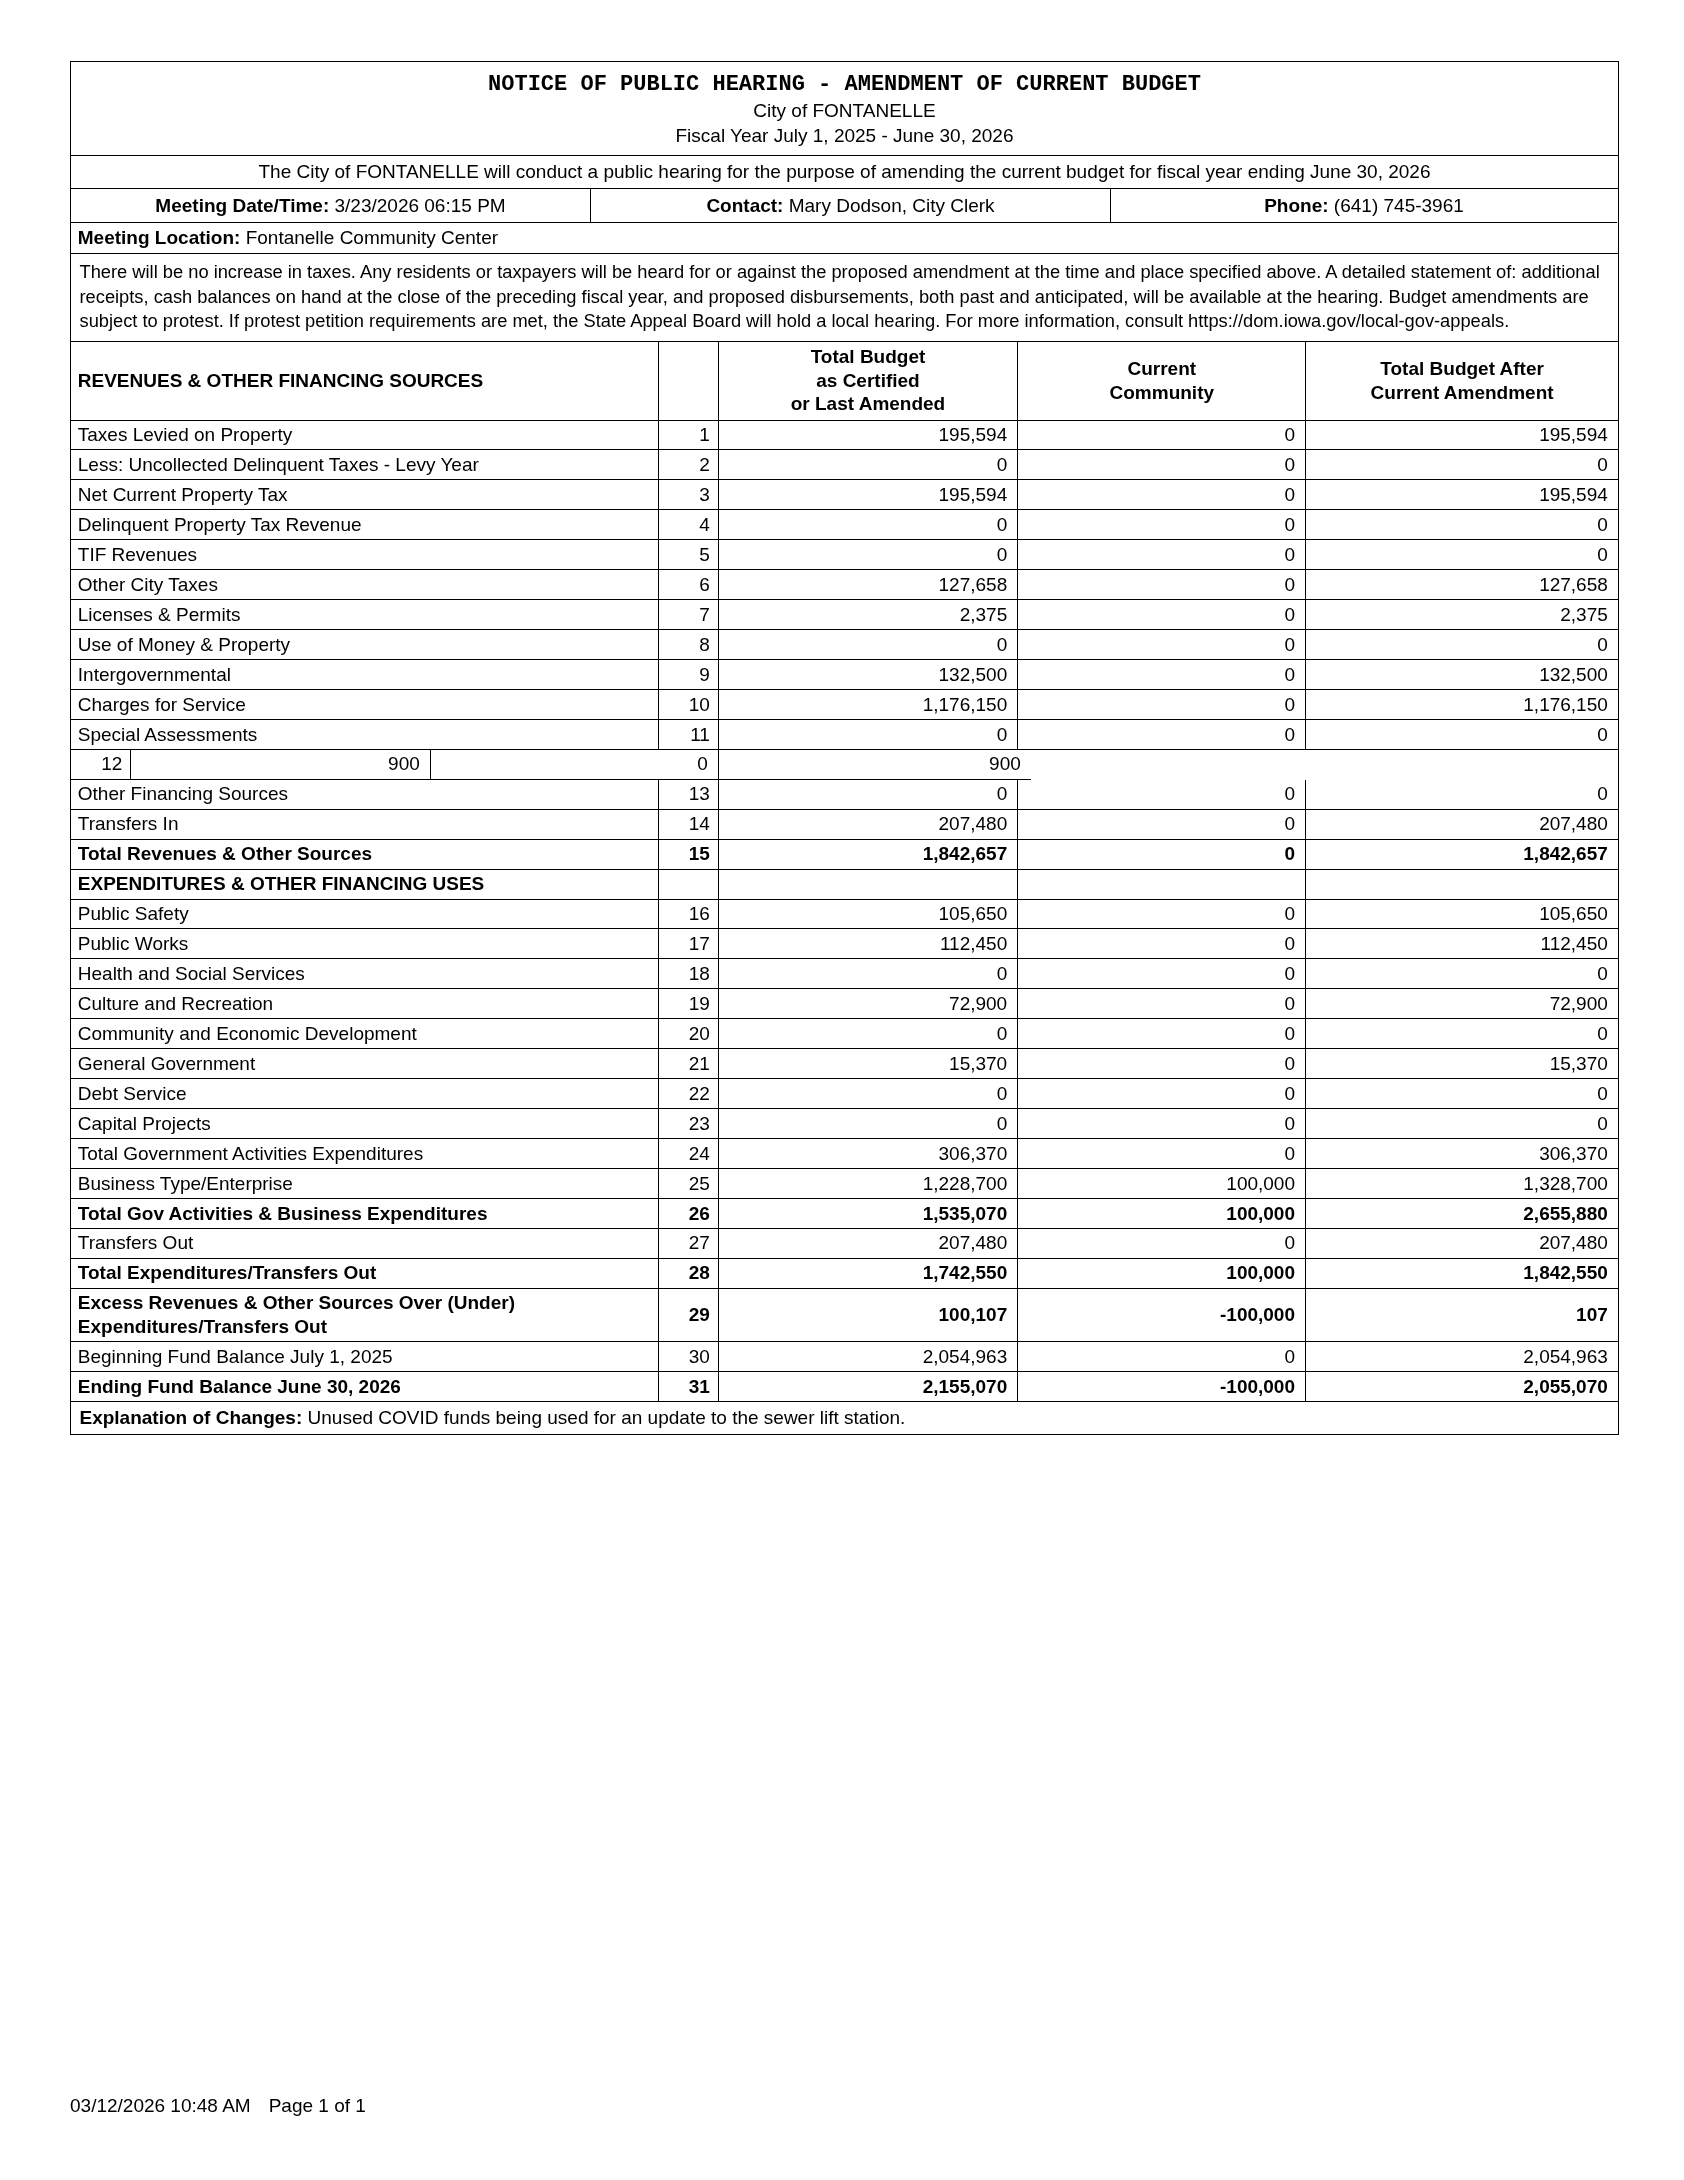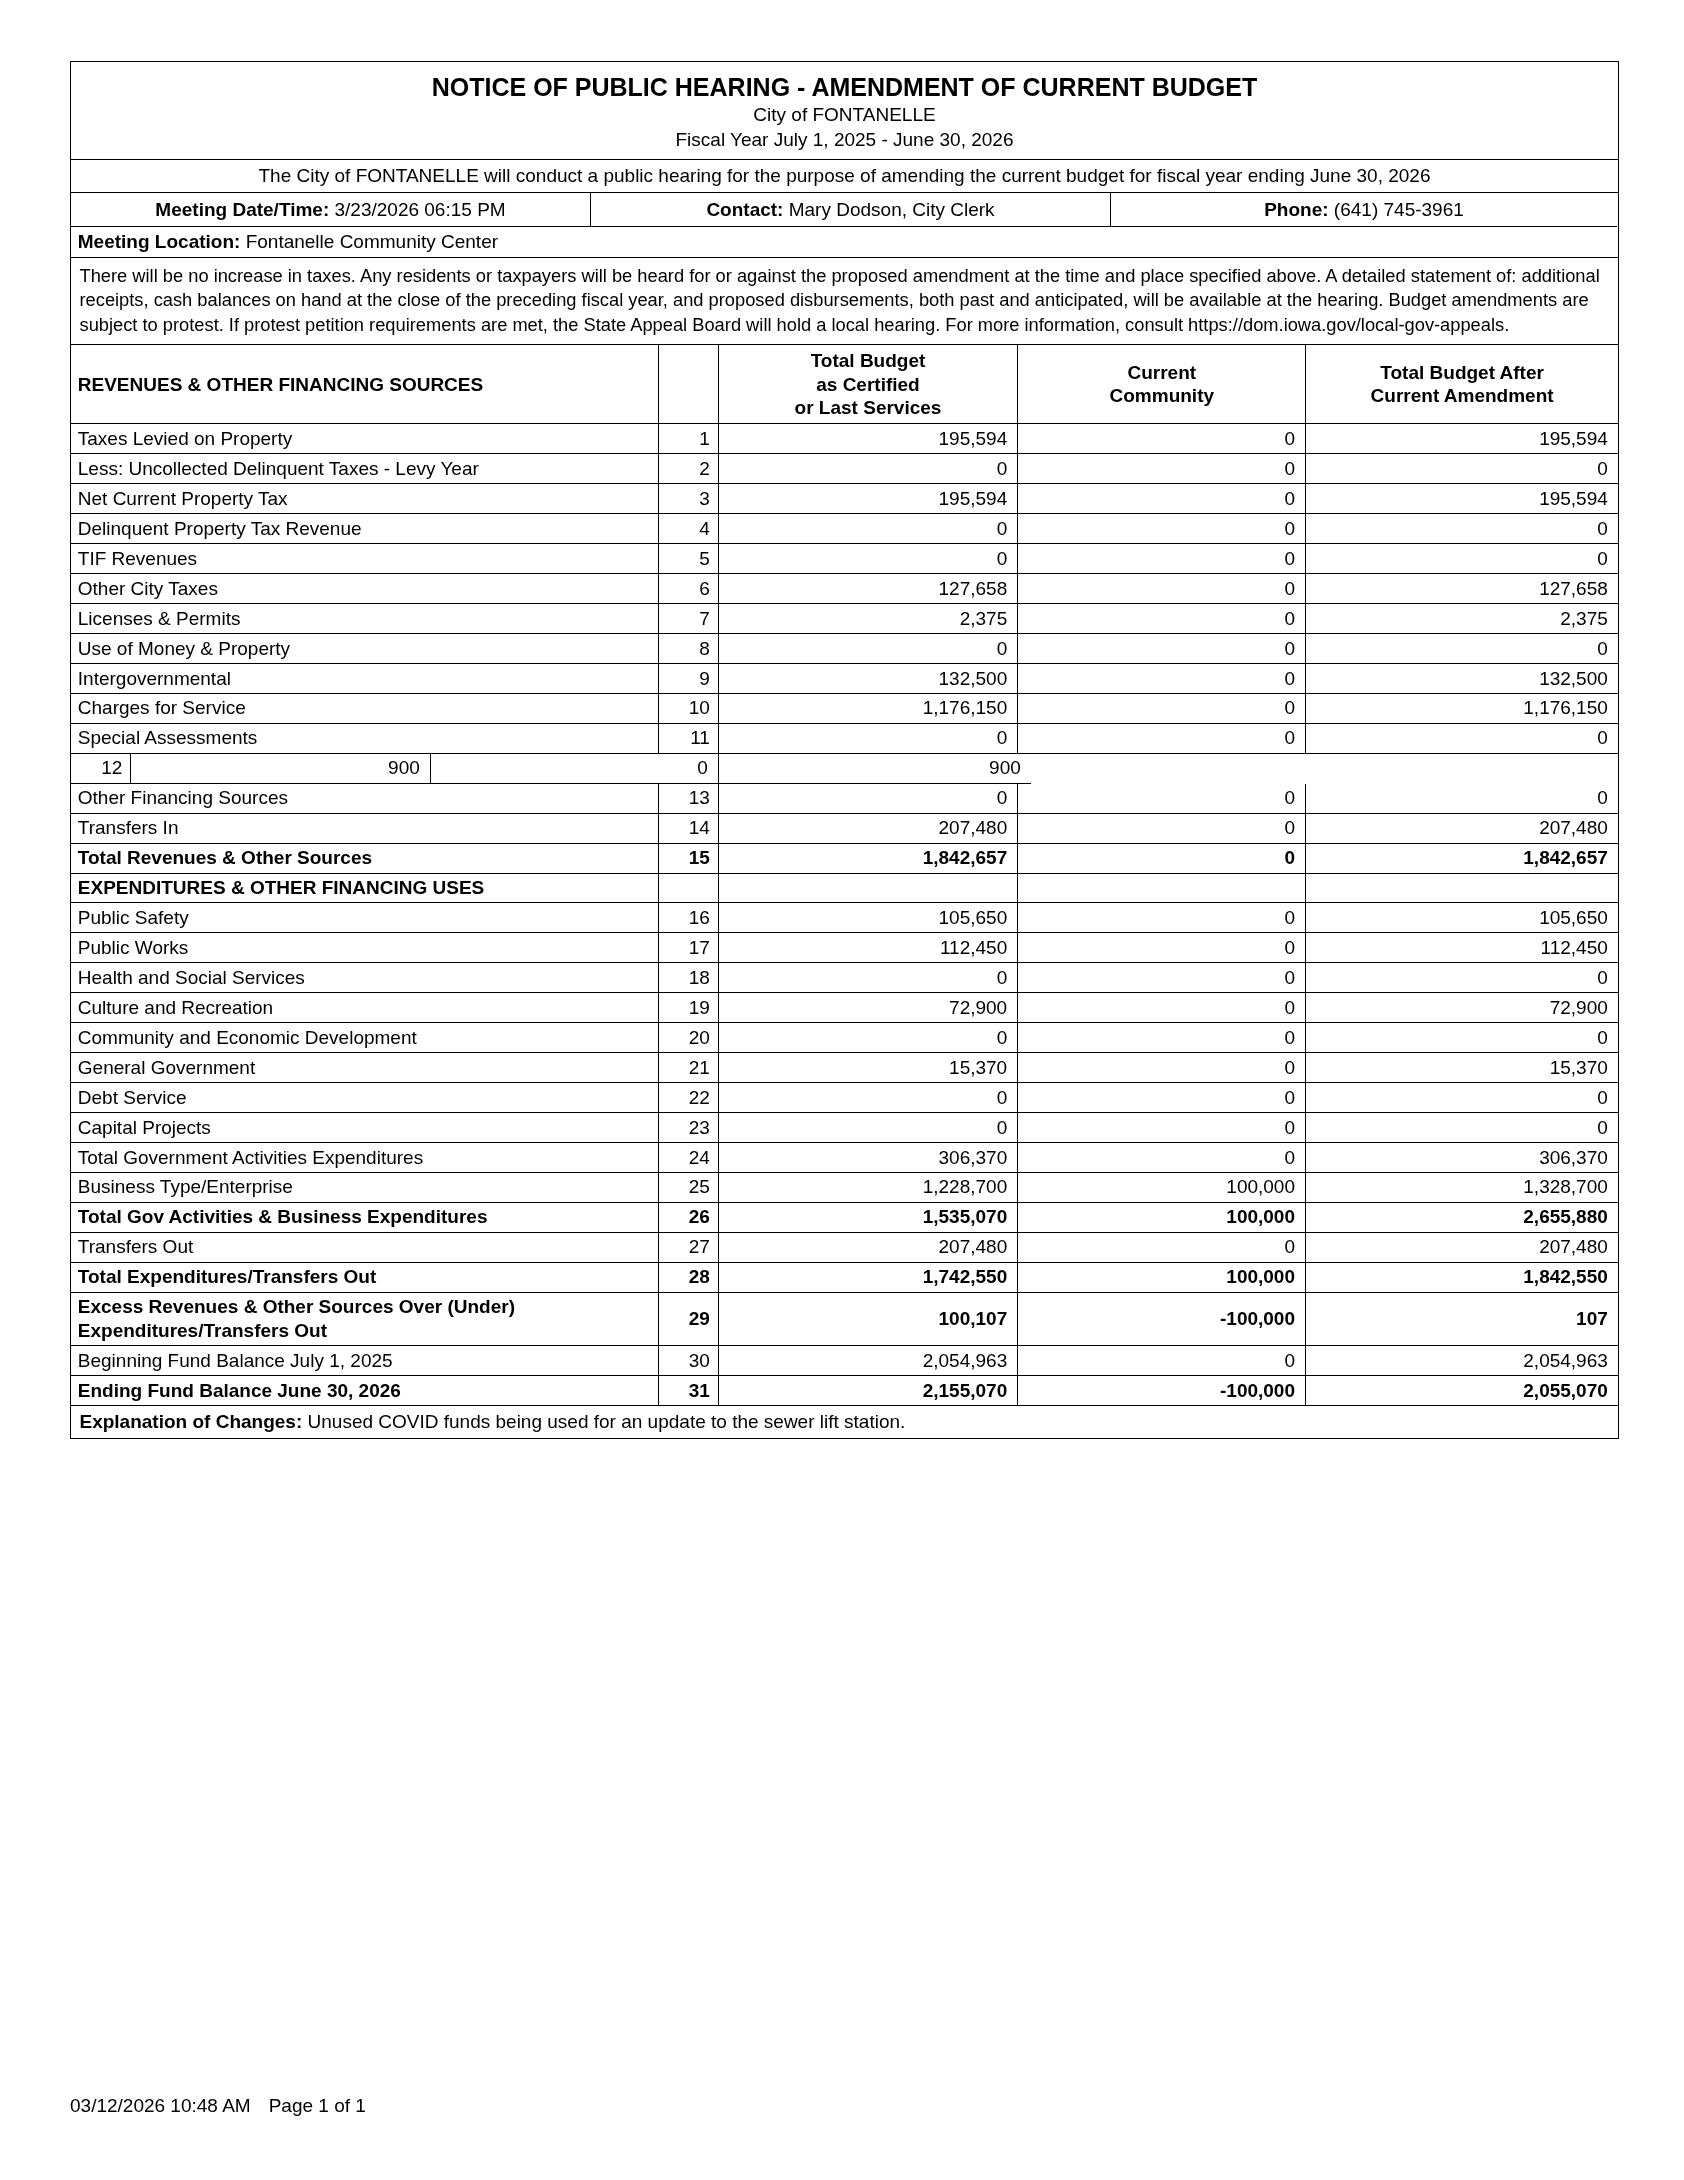--- a/index.html
+++ b/index.html
@@ -46,23 +46,24 @@
   .cell:last-child { border-right: none; }
   .bold { font-weight: bold; }
 
   
   .titleblock {
     padding: 8.5px 6.8px 6.8px 6.8px;
     text-align: center;
     border-bottom: 1.7px solid #000;
   }
   .title-main {
-    font-size: 25px;
+    font-size: 22px;
     font-weight: bold;
     line-height: 1.3;
+    font-family: Liberation Mono, monospace;
   }
   .title-sub {
     font-size: 19px;
     line-height: 1.3;
   }
   .notice-line {
     padding: 5.1px 6.8px;
     text-align: center;
     font-size: 19px;
     border-bottom: 1.7px solid #000;
@@ -168,21 +169,21 @@
 
     <div class="para">There will be no increase in taxes. Any residents or taxpayers will be heard for or against the proposed amendment at the time and place specified above. A detailed statement of: additional receipts, cash balances on hand at the close of the preceding fiscal year, and proposed disbursements, both past and anticipated, will be available at the hearing. Budget amendments are subject to protest. If protest petition requirements are met, the State Appeal Board will hold a local hearing. For more information, consult https://dom.iowa.gov/local-gov-appeals.</div>
 
     <div class="row hdr">
       <div class="cell c-label">REVENUES &amp; OTHER FINANCING SOURCES</div>
       <div class="cell c-line"></div>
       <div class="cell c-num">
         <span>
           <span class="hdr-lines">Total Budget</span>
           <span class="hdr-lines">as Certified</span>
-          <span class="hdr-lines">or Last Services</span>
+          <span class="hdr-lines">or Last Amended</span>
         </span>
       </div>
       <div class="cell c-num2">
         <span>
           <span class="hdr-lines">Current</span>
           <span class="hdr-lines">Community</span>
         </span>
       </div>
       <div class="cell c-num3">
         <span>

